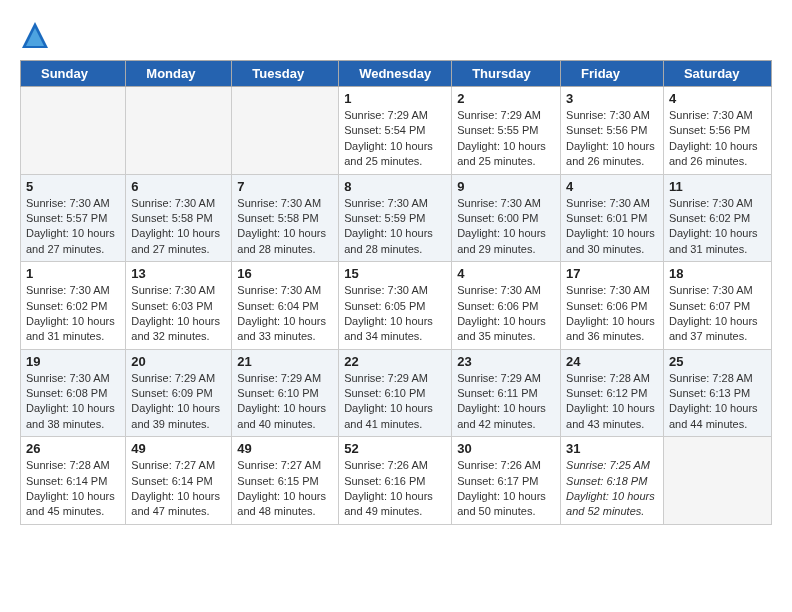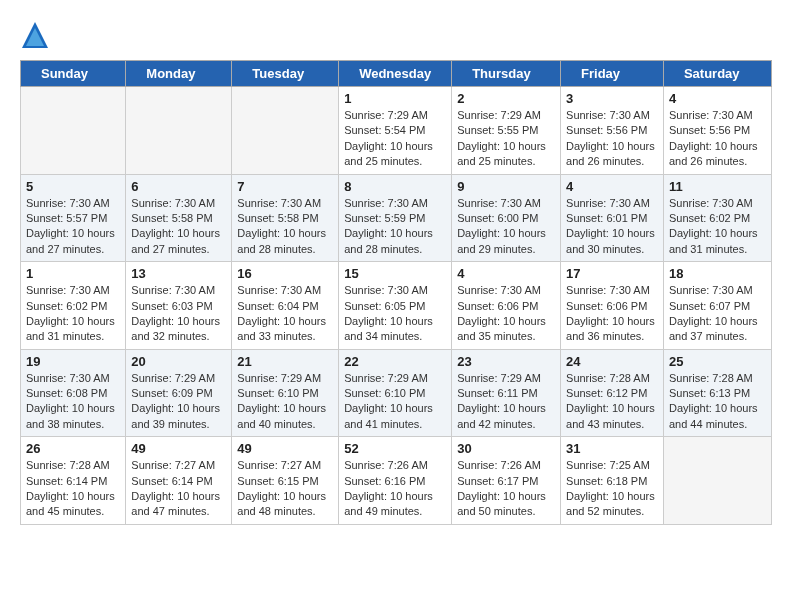--- a/index.html
+++ b/index.html
@@ -347,21 +347,21 @@
         </td>
         <td>
           <div class="day-num">30</div>
           <div class="day-info" style="white-space: pre-line;">Sunrise: 7:26 AM
 Sunset: 6:17 PM
 Daylight: 10 hours
 and 50 minutes.</div>
         </td>
         <td>
           <div class="day-num">31</div>
-          <div class="day-info" style="white-space: pre-line;">Sunrise: 7:25 AM
+          <div class="day-info" style="white-space: pre-line; font-style: italic;">Sunrise: 7:25 AM
 Sunset: 6:18 PM
 Daylight: 10 hours
 and 52 minutes.</div>
         </td>
         <td class="empty"></td>
       </tr>
     </tbody>
 </table>
 
 </body></html>

